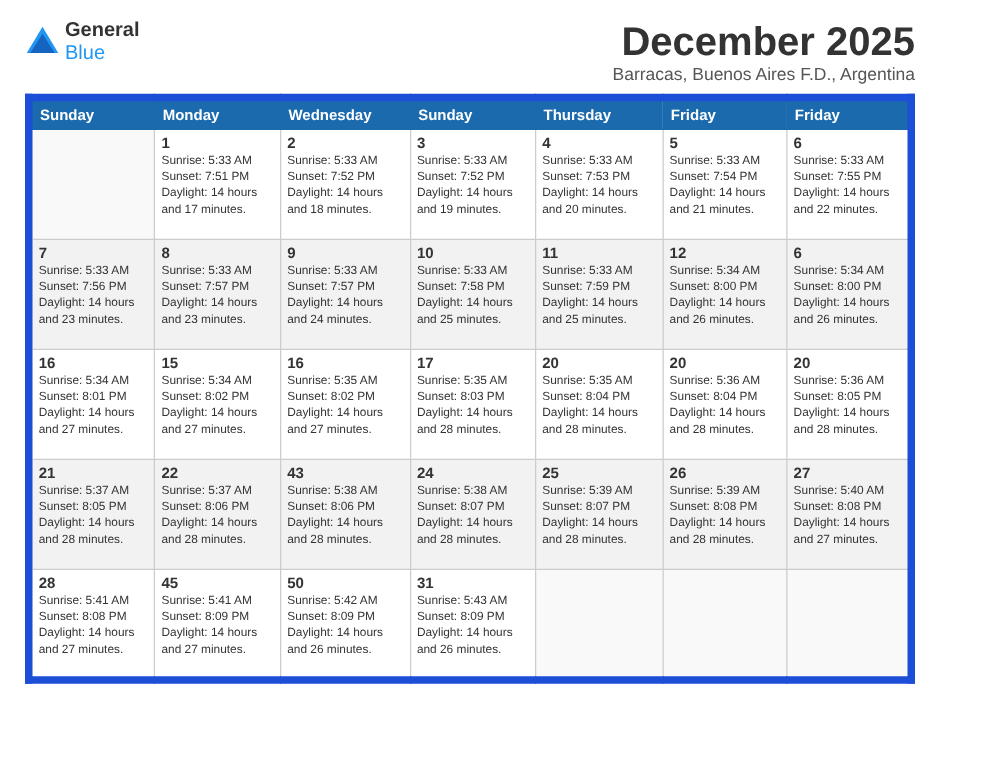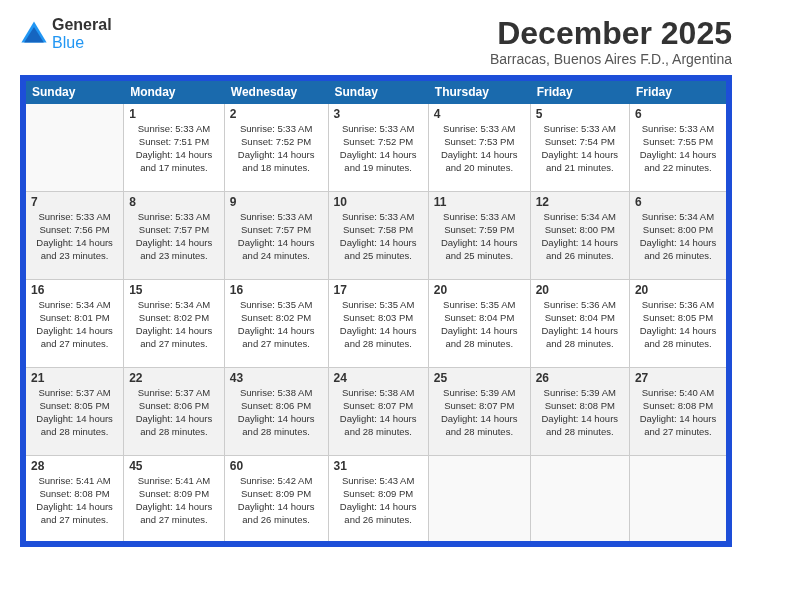--- a/index.html
+++ b/index.html
@@ -73,21 +73,20 @@
     .day-num {
       font-size: 12px;
       font-weight: bold;
       color: #333;
       margin-bottom: 2px;
     }
     .day-info {
       font-size: 9.5px;
       color: #333;
       line-height: 1.35;
-      text-align: center;
     }
     .alt-row td {
       background: #f2f2f2;
     }
   </style>
 </head>
 <body>
 
 <div class="page">
   <div class="header">
@@ -240,21 +239,21 @@
         <tr>
           <td>
             <div class="day-num">28</div>
             <div class="day-info">Sunrise: 5:41 AM<br>Sunset: 8:08 PM<br>Daylight: 14 hours<br>and 27 minutes.</div>
           </td>
           <td>
             <div class="day-num">45</div>
             <div class="day-info">Sunrise: 5:41 AM<br>Sunset: 8:09 PM<br>Daylight: 14 hours<br>and 27 minutes.</div>
           </td>
           <td>
-            <div class="day-num">60</div>
+            <div class="day-num">50</div>
             <div class="day-info">Sunrise: 5:42 AM<br>Sunset: 8:09 PM<br>Daylight: 14 hours<br>and 26 minutes.</div>
           </td>
           <td>
             <div class="day-num">31</div>
             <div class="day-info">Sunrise: 5:43 AM<br>Sunset: 8:09 PM<br>Daylight: 14 hours<br>and 26 minutes.</div>
           </td>
           <td class="empty"></td>
           <td class="empty"></td>
           <td class="empty"></td>
         </tr>

